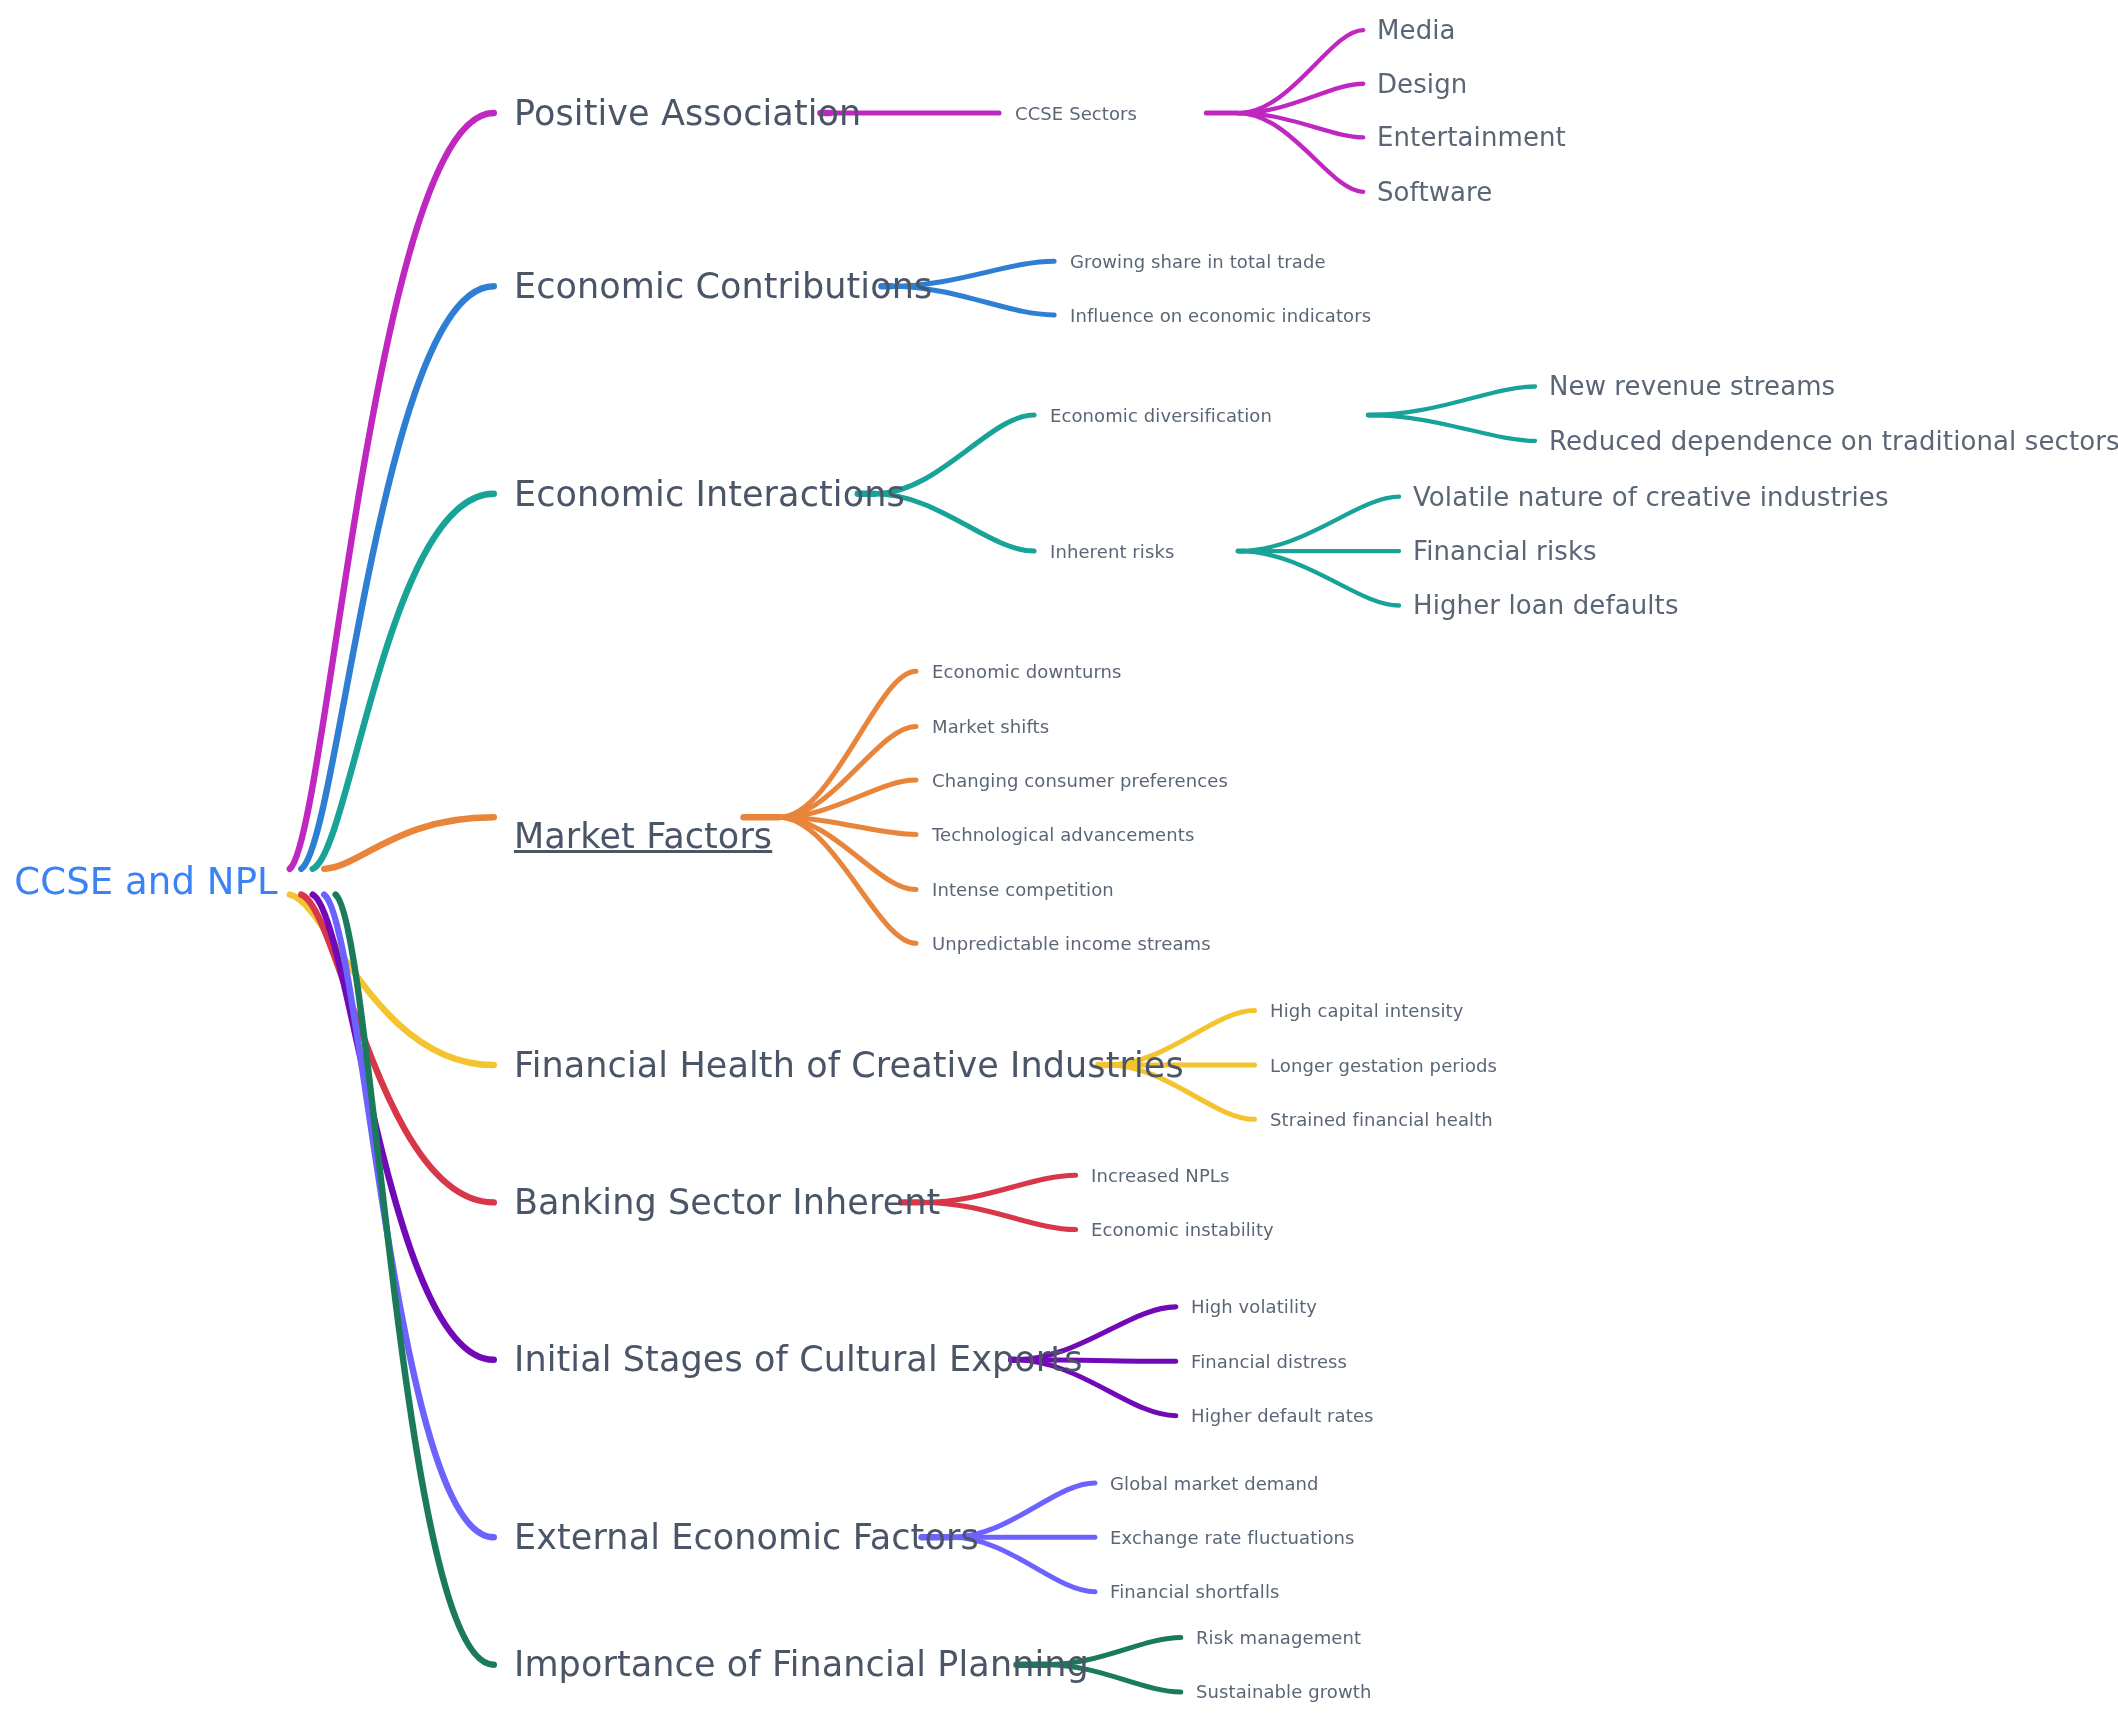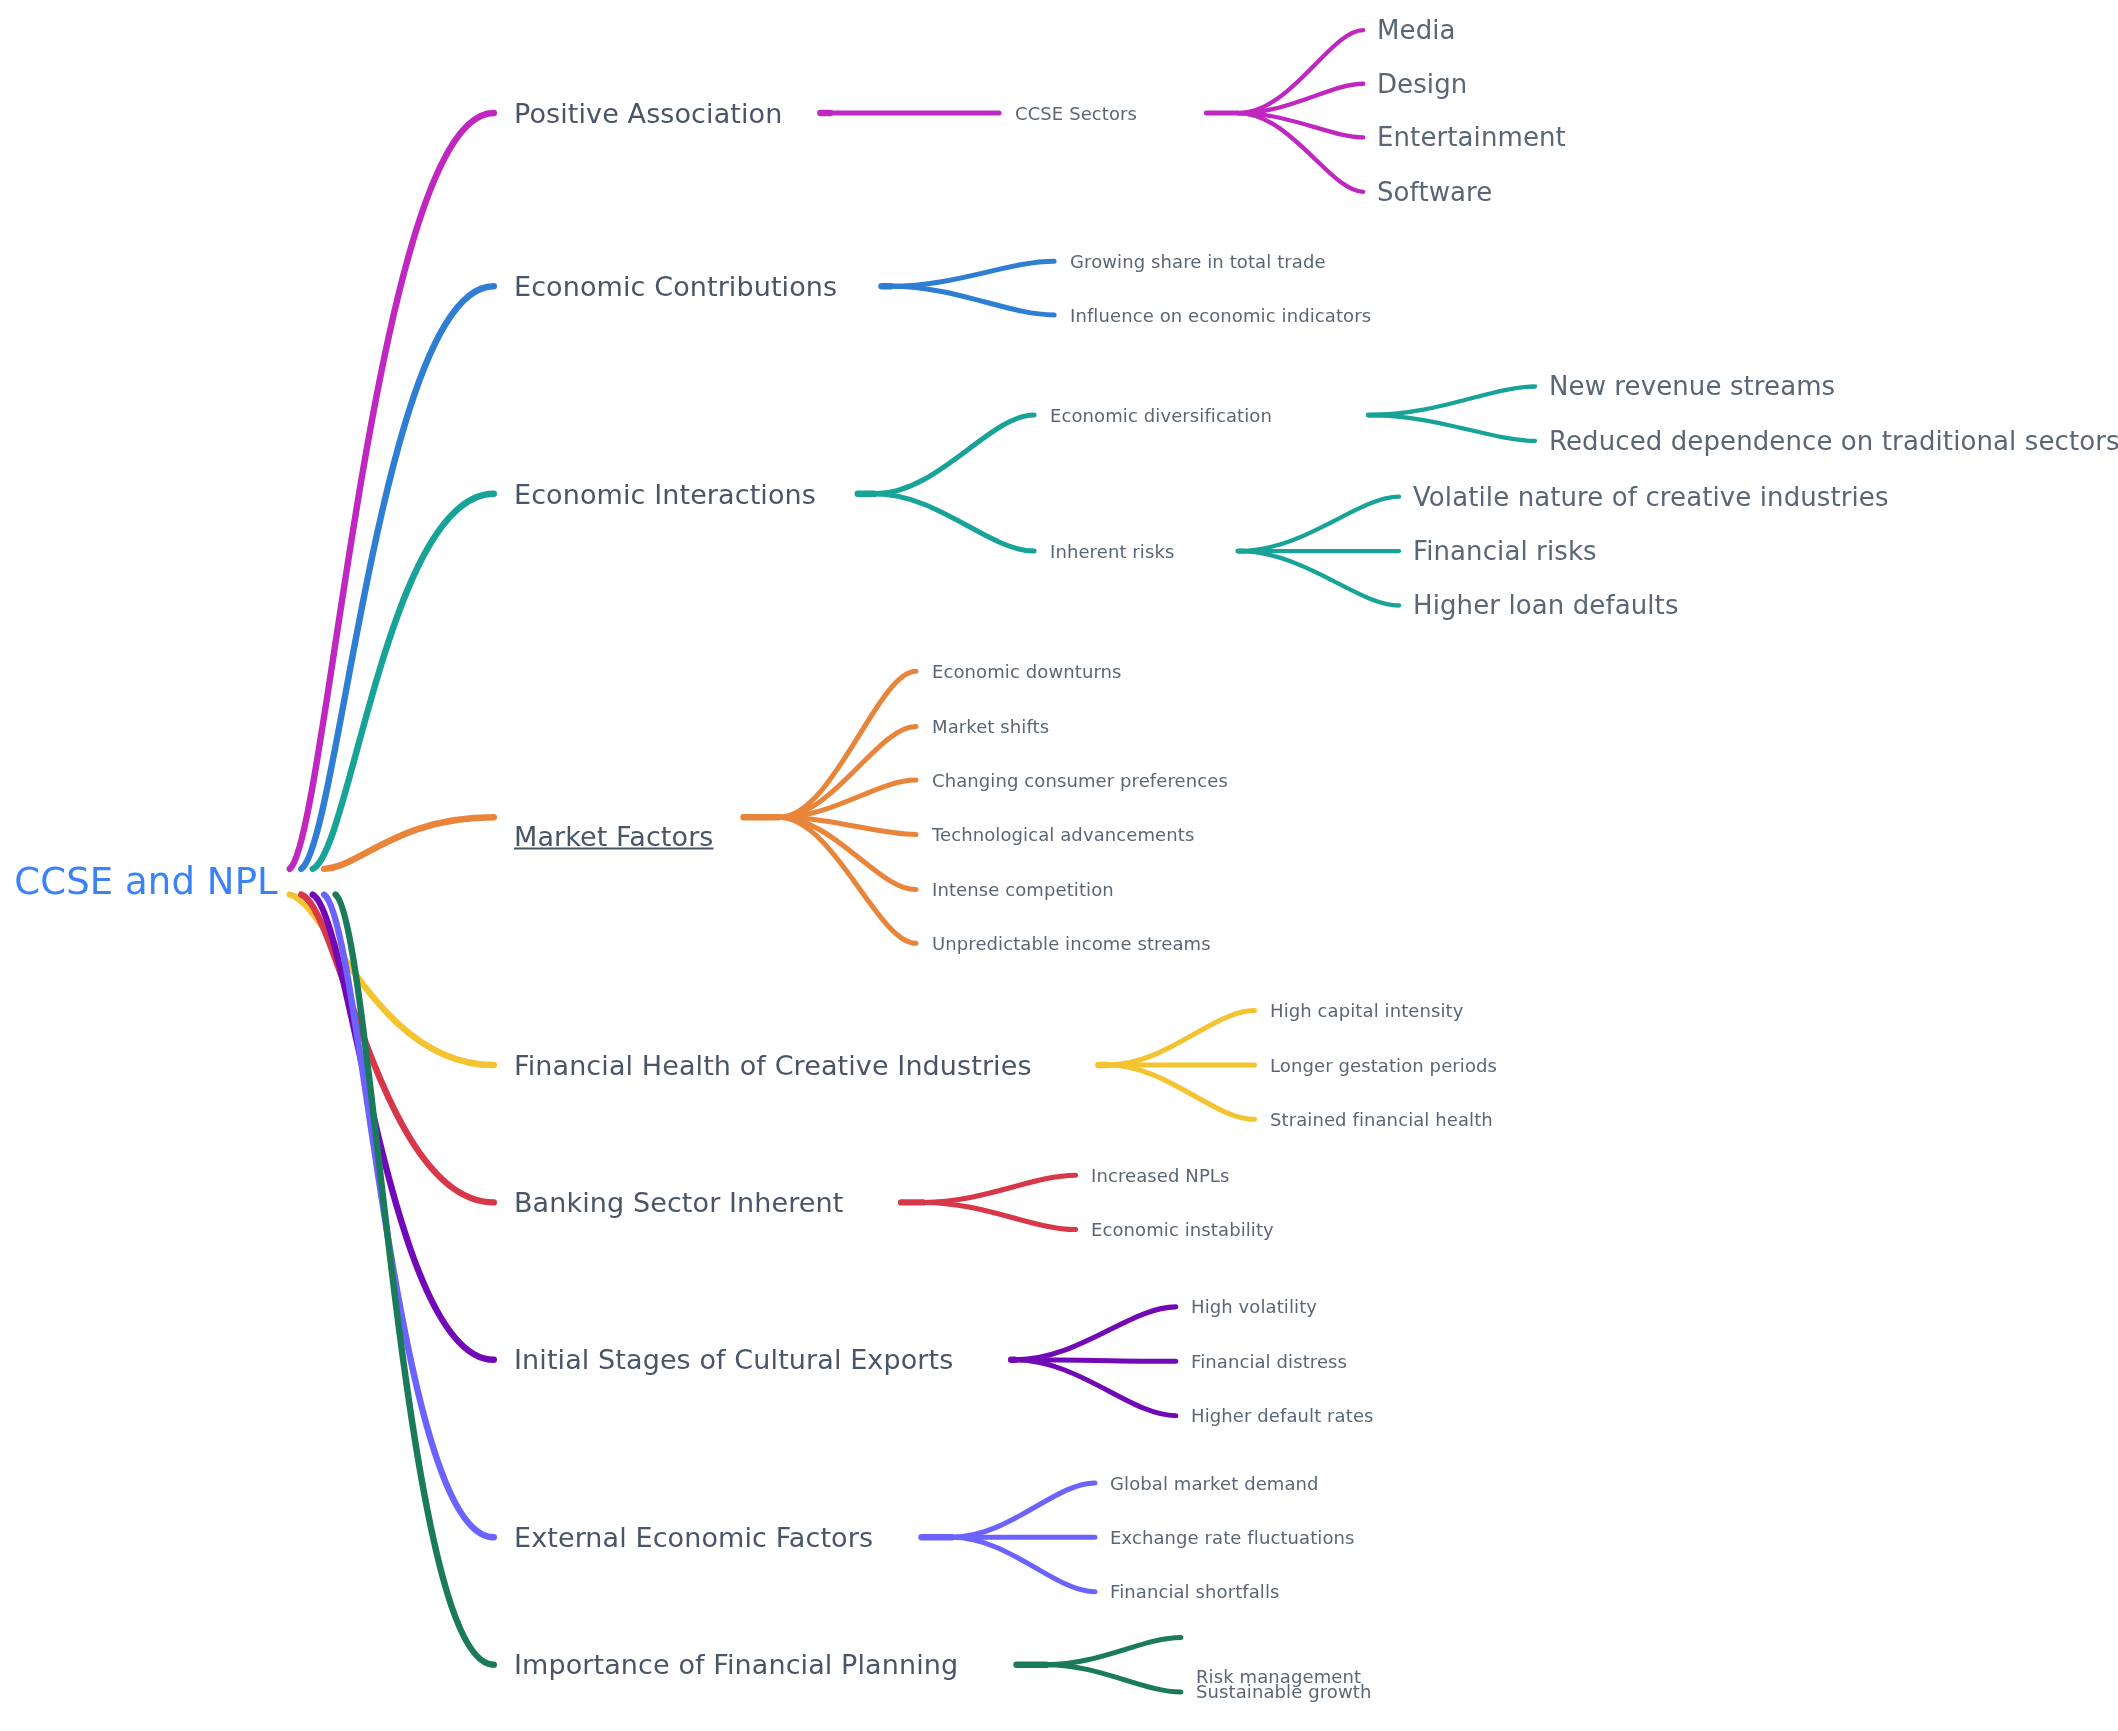--- a/index.html
+++ b/index.html
@@ -29,21 +29,21 @@
     white-space: nowrap;
     color: #4a5568;
     transform: translateY(-50%);
     letter-spacing: 0.1px;
   }
   .node.root {
     font-size: 37px;
     color: #3b82f6;
   }
   .node.lvl1 {
-    font-size: 27px;
+    font-size: 35px;
     color: #4a5568;
   }
   .node.lvl2 {
     font-size: 18px;
     color: #5a6676;
   }
   .node.lvl3 {
     font-size: 26px;
     color: #5a6676;
   }
@@ -143,17 +143,17 @@
       <div class="node lvl2" style="left: 1091px; top: 1229px;">Economic instability</div>
       <div class="node lvl1" style="left: 514px; top: 1359px;">Initial Stages of Cultural Exports</div>
       <div class="node lvl2" style="left: 1191px; top: 1306px;">High volatility</div>
       <div class="node lvl2" style="left: 1191px; top: 1361px;">Financial distress</div>
       <div class="node lvl2" style="left: 1191px; top: 1415px;">Higher default rates</div>
       <div class="node lvl1" style="left: 514px; top: 1537px;">External Economic Factors</div>
       <div class="node lvl2" style="left: 1110px; top: 1483px;">Global market demand</div>
       <div class="node lvl2" style="left: 1110px; top: 1537px;">Exchange rate fluctuations</div>
       <div class="node lvl2" style="left: 1110px; top: 1591px;">Financial shortfalls</div>
       <div class="node lvl1" style="left: 514px; top: 1664px;">Importance of Financial Planning</div>
-      <div class="node lvl2" style="left: 1196px; top: 1637px; margin-top: 39px;">Risk management</div>
+      <div class="node lvl2" style="left: 1196px; top: 1637px;">Risk management</div>
       <div class="node lvl2" style="left: 1196px; top: 1691px;">Sustainable growth</div>
     </div>
 </div>
 
 
 </body></html>

